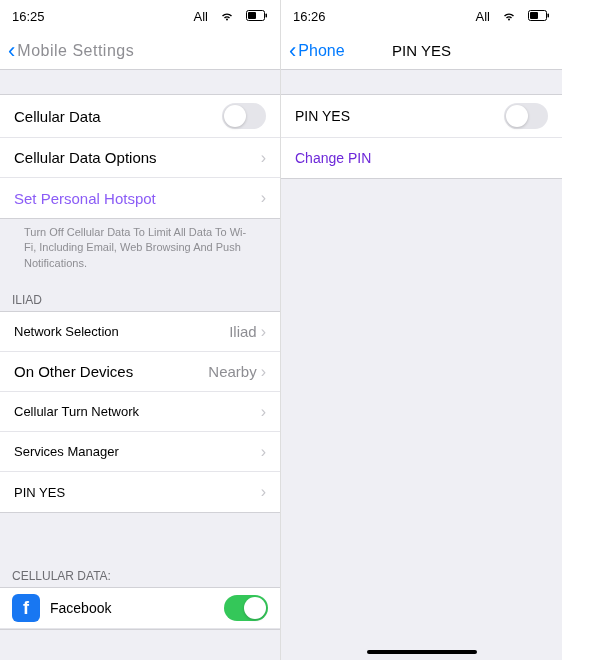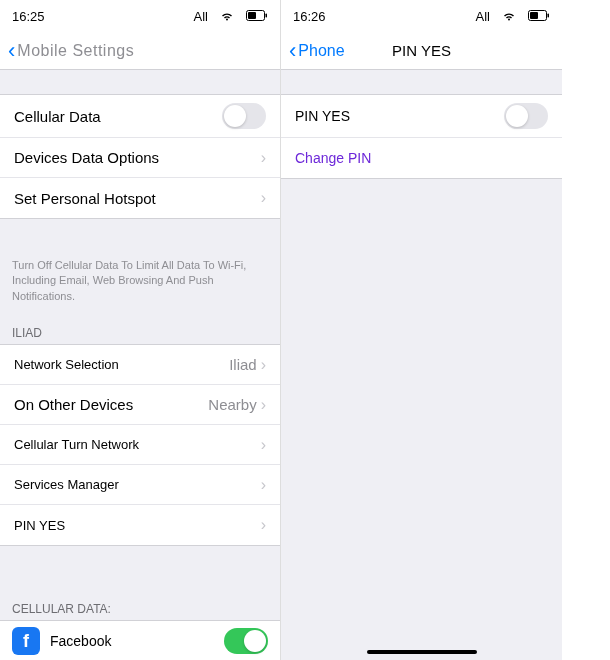--- a/index.html
+++ b/index.html
@@ -121,25 +121,24 @@
       width: 22px;
       height: 22px;
       background: #fff;
       border-radius: 50%;
       top: 2px;
       box-shadow: 0 1px 3px rgba(0,0,0,0.2);
     }
     .toggle-off::after { left: 2px; }
     .toggle-on::after { right: 2px; }
     .footer-text {
-      padding: 6px 12px;
+      padding: 6px 24px;
       font-size: 11px;
       color: #8e8e93;
       line-height: 1.4;
-      margin-top: 33px;
     }
     .section-header-plain {
       padding: 16px 12px 4px;
       font-size: 12px;
       color: #6d6d72;
     }
     .app-cell {
       display: flex;
       align-items: center;
       padding: 6px 12px;
@@ -154,21 +153,21 @@
       display: flex;
       align-items: center;
       justify-content: center;
       color: #fff;
       font-weight: bold;
       font-size: 18px;
     }
     .app-icon-fb { background: #1877f2; }
     .app-info { flex: 1; display: flex; flex-direction: column; }
     .app-name { font-size: 14px; color: #000; }
-    .disabled-cell .cell-label { color: #000000; }
+    .disabled-cell .cell-label { color: #8b5cf6; }
     .home-indicator {
       position: absolute;
       bottom: 6px;
       left: 50%;
       transform: translateX(-50%);
       width: 110px;
       height: 4px;
       background: #000;
       border-radius: 2px;
     }
@@ -205,21 +204,21 @@
   </div>
 
   <div class="section-spacer"></div>
 
   <div class="cell-group">
     <div class="cell">
       <span class="cell-label">Cellular Data</span>
       <div class="toggle toggle-off"></div>
     </div>
     <div class="cell">
-      <span class="cell-label">Devices Data Options</span>
+      <span class="cell-label">Cellular Data Options</span>
       <span class="chevron">›</span>
     </div>
     <div class="cell disabled-cell">
       <span class="cell-label">Set Personal Hotspot</span>
       <span class="chevron">›</span>
     </div>
   </div>
 
   <div class="footer-text">Turn Off Cellular Data To Limit All Data To Wi-Fi, Including Email, Web Browsing And Push Notifications.</div>
 

